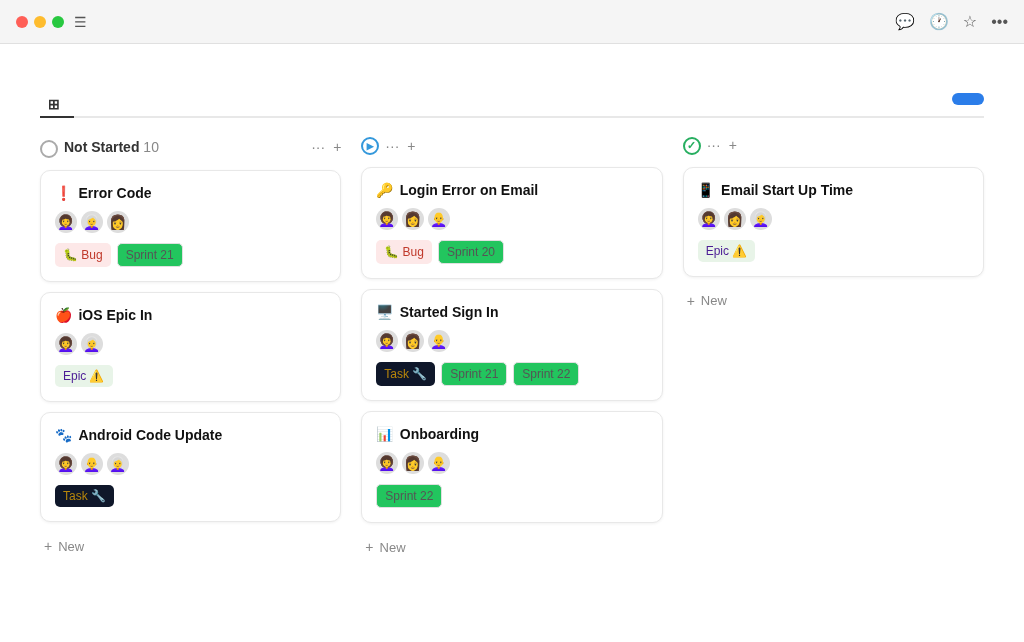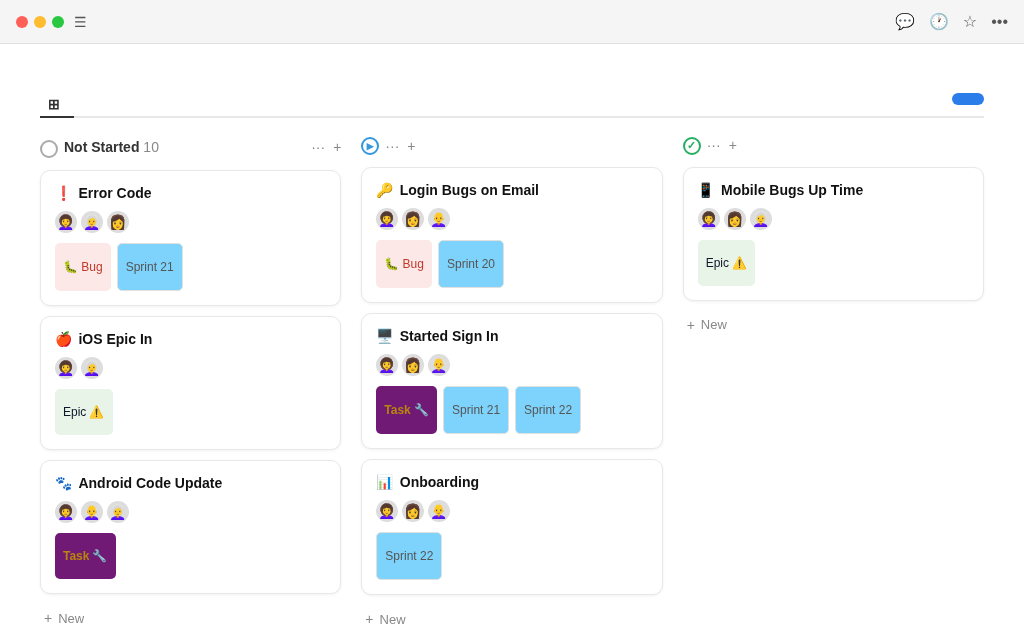--- a/index.html
+++ b/index.html
@@ -157,27 +157,27 @@
       width: 22px; height: 22px; border-radius: 50%;
       background: #ddd; font-size: 14px;
       display: flex; align-items: center; justify-content: center;
       overflow: hidden;
     }
     .card-tags {
       display: flex; flex-wrap: wrap; gap: 6px;
     }
     .tag {
       display: flex; align-items: center; gap: 3px;
-      padding: 16px 8px; border-radius: 5px;
+      padding: 4px 8px; border-radius: 5px;
       font-size: 12px; font-weight: 500;
     }
     .tag-bug { background: #fde8e8; color: #c0392b; }
-    .tag-sprint { background: #7dd3fc; color: #555; border: 1px solid #e0e0e0; }
-    .tag-epic { background: #e8f4e8; color: #0f172a; }
-    .tag-task { background: #701a75; color: #b7860b; font-weight: bold; }
+    .tag-sprint { background: #22c55e; color: #555; border: 1px solid #e0e0e0; }
+    .tag-epic { background: #e8f4e8; color: #4c1d95; }
+    .tag-task { background: #0f172a; color: #b7860b; }
 
     
     .add-new {
       display: flex; align-items: center; gap: 6px;
       color: #888; font-size: 13px; cursor: pointer;
       padding: 6px 4px;
       background: none; border: none;
       width: 100%;
     }
     .add-new-icon { font-size: 14px; }
@@ -297,21 +297,21 @@
         <div class="column-header">
     <span><span style="display:inline-flex;align-items:center;justify-content:center;width:18px;height:18px;border-radius:50%;border:2px solid #3498db;color:#3498db;font-size:9px;">▶</span></span>
     <div class="column-header-actions">
       <button class="col-btn">···</button>
       <button class="col-btn">+</button>
     </div>
   </div>
         <div class="card">
           <div class="card-title">
             <span>🔑</span>
-            <span>Login Bugs on Email</span>
+            <span>Login Error on Email</span>
           </div>
           <div class="card-avatars">
             <div class="avatar">👩‍🦱</div>
             <div class="avatar">👩</div>
             <div class="avatar">👩‍🦲</div>
           </div>
           <div class="card-tags">
             <span class="tag tag-bug">🐛 Bug</span>
             <span class="tag tag-sprint">Sprint 20</span>
           </div>
@@ -355,21 +355,21 @@
         <div class="column-header">
     <span><span style="display:inline-flex;align-items:center;justify-content:center;width:18px;height:18px;border-radius:50%;border:2px solid #27ae60;color:#27ae60;font-size:11px;font-weight:700;">✓</span></span>
     <div class="column-header-actions">
       <button class="col-btn">···</button>
       <button class="col-btn">+</button>
     </div>
   </div>
         <div class="card">
           <div class="card-title">
             <span>📱</span>
-            <span>Mobile Bugs Up Time</span>
+            <span>Email Start Up Time</span>
           </div>
           <div class="card-avatars">
             <div class="avatar">👩‍🦱</div>
             <div class="avatar">👩</div>
             <div class="avatar">👩‍🦳</div>
           </div>
           <div class="card-tags">
             <span class="tag tag-epic">Epic ⚠️</span>
           </div>
         </div>

